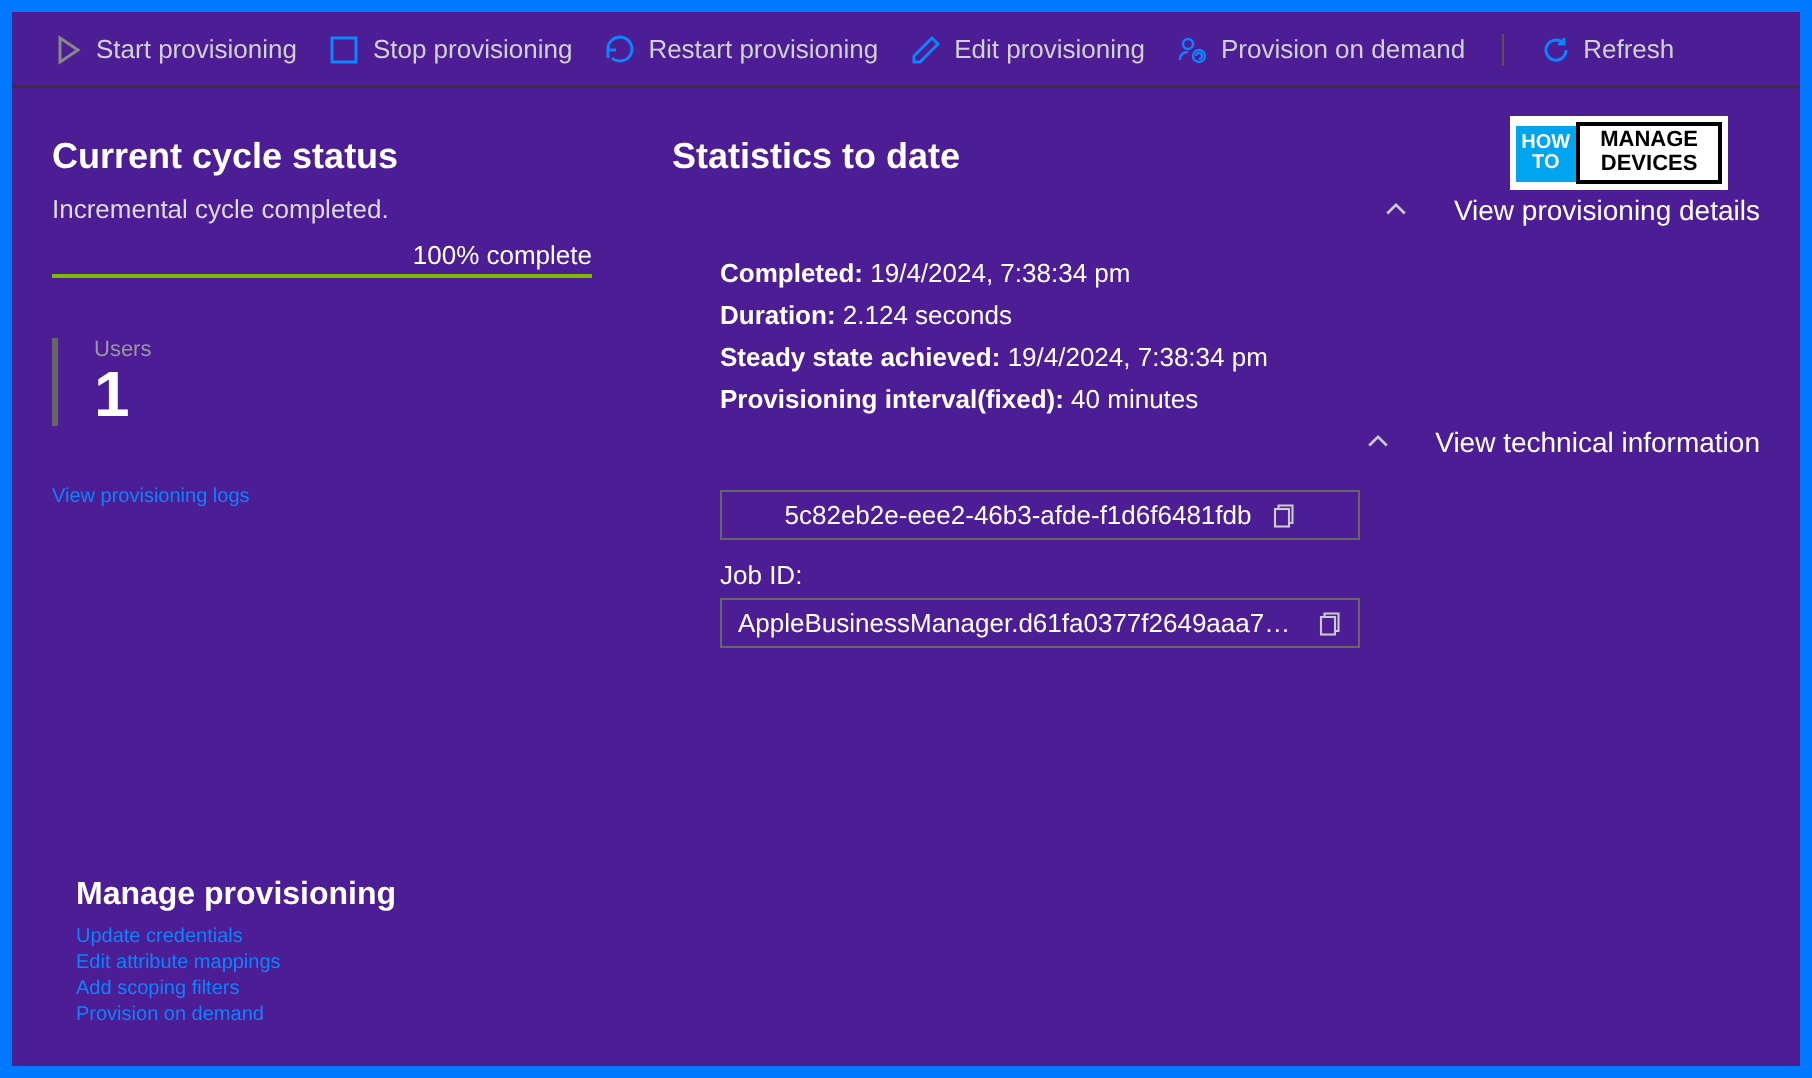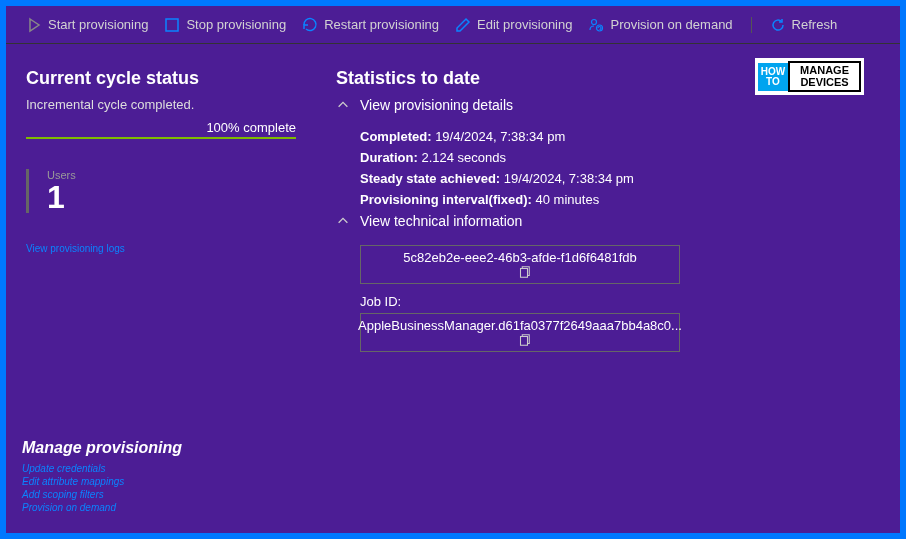--- a/index.html
+++ b/index.html
@@ -62,59 +62,58 @@
       border-left: 3px solid #666;
       padding-left: 18px;
       margin-bottom: 30px;
     }
     .users-label { font-size: 11px; color: #999; }
     .users-count { font-size: 32px; font-weight: 600; line-height: 1; }
     .link { color: #0a84ff; font-size: 10px; cursor: pointer; display: block; margin-bottom: 2px; }
     .section-row {
       display: flex;
       align-items: center;
-      gap: 10px;
+      gap: 22px;
       margin-bottom: 16px;
       margin-top: 4px;
+      justify-content: flex-end;
     }
     .chevron { width: 14px; flex-shrink: 0; }
     .section-title { font-size: 14px; }
     .detail-list { margin-left: 24px; }
     .detail-row { font-size: 13px; margin-bottom: 6px; }
     .detail-row strong { font-weight: 600; }
     .field-label { font-size: 13px; margin-top: 10px; margin-bottom: 4px; display: block; }
     .field-box {
       display: flex;
       align-items: center;
       border: 1px solid #666;
       padding: 4px 8px;
       font-size: 13px;
       width: 320px;
       justify-content: center;
-      flex-direction: column;
     }
     .field-box span { white-space: nowrap; overflow: hidden; text-overflow: ellipsis; }
     .copy-icon { width: 14px; height: 14px; flex-shrink: 0; margin-left: 8px; cursor: pointer; }
     .logo {
       position: absolute;
       top: 52px;
       right: 36px;
       background: #fff;
       padding: 3px;
       display: flex;
       align-items: center;
       gap: 0;
     }
     .logo-left { background: #00a4ef; color: #fff; font-size: 10px; font-weight: bold; padding: 4px 3px; line-height: 1; text-align: center; }
     .logo-right { border: 2px solid #000; color: #000; font-size: 11px; font-weight: bold; padding: 2px 10px; line-height: 1.05; text-align: center; }
     .manage-section {
       position: absolute;
       bottom: 18px;
-      left: 16px;
-      font-style: italic;
+      left: 32px;
     }
     .manage-section h3 { font-size: 16px; font-weight: 600; margin-bottom: 6px; }
     .tech-fields { margin-left: 24px; }
   </style>
 </head>
 <body>
 
 <div class="container">
   <div class="toolbar">
     <div class="toolbar-btn">

